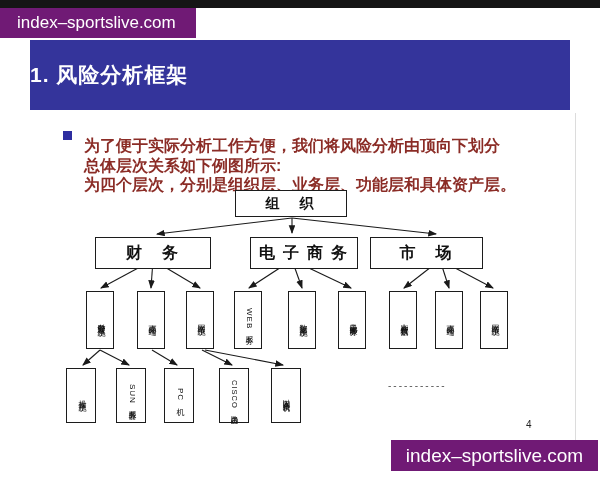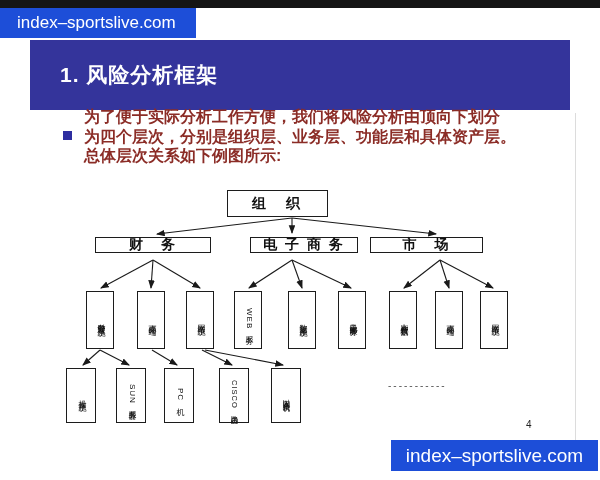--- a/index.html
+++ b/index.html
@@ -4,33 +4,33 @@
 <style>
   html,body{margin:0;padding:0;}
   body{
     width:600px;height:480px;position:relative;background:#ffffff;
     font-family:"Liberation Sans","DejaVu Sans",sans-serif;
     overflow:hidden;
   }
   .abs{position:absolute;box-sizing:border-box;}
   
   .top-strip{left:0;top:0;width:600px;height:8px;background:#151515;}
-  .badge{background:#1d4ed8;color:#fff;display:flex;align-items:center;}
+  .badge{background:#701a75;color:#fff;display:flex;align-items:center;}
   .badge-top{left:0;top:8px;width:196px;height:30px;font-size:17px;padding-left:17px;}
   .badge-bottom{left:391px;top:440px;width:207px;height:31px;font-size:19px;justify-content:center;}
   
   .title-bar{left:30px;top:40px;width:540px;height:70px;background:#34349B;display:flex;align-items:center;}
-  .title-text{color:#ffffff;font-size:21px;font-weight:bold;padding-left:30px;letter-spacing:1px;}
+  .title-text{color:#ffffff;font-size:21px;font-weight:bold;letter-spacing:1px;}
   
   .bullet-sq{left:63px;top:131px;width:9px;height:9px;background:#2E2EA0;}
-  .para{left:84px;top:107px;width:498px;color:#8B2C26;font-weight:bold;font-size:16px;line-height:19.5px;}
+  .para{left:84px;top:136px;width:498px;color:#8B2C26;font-weight:bold;font-size:16px;line-height:19.5px;}
   
   .hbox{border:1px solid #1c1c1c;background:#fff;display:flex;align-items:center;justify-content:center;color:#111;}
-  .root-box{left:227px;top:190px;width:101px;height:27px;font-size:14px;font-weight:bold;letter-spacing:3px;border-width:1.5px;}
-  .lv2{top:237px;height:16px;font-size:14px;font-weight:600;letter-spacing:2px;}
+  .root-box{left:235px;top:190px;width:112px;height:27px;font-size:14px;font-weight:bold;letter-spacing:3px;border-width:1.5px;}
+  .lv2{top:237px;height:32px;font-size:16px;font-weight:600;letter-spacing:2px;font-family:Liberation Serif, serif;}
   .vbox{border:1px solid #1c1c1c;background:#fff;display:flex;align-items:center;justify-content:center;
         writing-mode:vertical-rl;text-orientation:mixed;font-size:8px;letter-spacing:1px;color:#111;}
   .lv3{top:291px;width:28px;height:58px;}
   .lv4{top:368px;width:30px;height:55px;}
   .dots{left:388px;top:380px;font-size:10px;letter-spacing:2px;color:#555;}
   .page-num{left:526px;top:419px;font-size:10px;color:#222;}
   .slide-edge{left:575px;top:113px;width:1px;height:332px;background:#dcdcdc;}
   svg.overlay{position:absolute;left:0;top:0;width:600px;height:480px;pointer-events:none;}
   svg.overlay line{stroke:#1a1a1a;stroke-width:1.1;}
 </style>
@@ -40,22 +40,22 @@
 <div class="abs top-strip"></div>
 <div class="abs badge badge-top">index–sportslive.com</div>
 
 <div class="abs title-bar">
   <span class="title-text">1. 风险分析框架</span>
 </div>
 
 <div class="abs bullet-sq"></div>
 <div class="abs para">
   <div>为了便于实际分析工作方便，我们将风险分析由顶向下划分</div>
+  <div>总体层次关系如下例图所示:</div>
   <div>为四个层次，分别是组织层、业务层、功能层和具体资产层。</div>
-  <div>总体层次关系如下例图所示:</div>
 </div>
 
 <svg class="overlay" viewBox="0 0 600 480">
   <defs>
     <marker id="ah" markerWidth="9" markerHeight="8" refX="7" refY="3" orient="auto">
       <path d="M0,0 L8,3 L0,6 z" fill="#1a1a1a"></path>
     </marker>
   </defs>
 
   <line x1="292" y1="218" x2="157" y2="234" marker-end="url(#ah)"></line>

